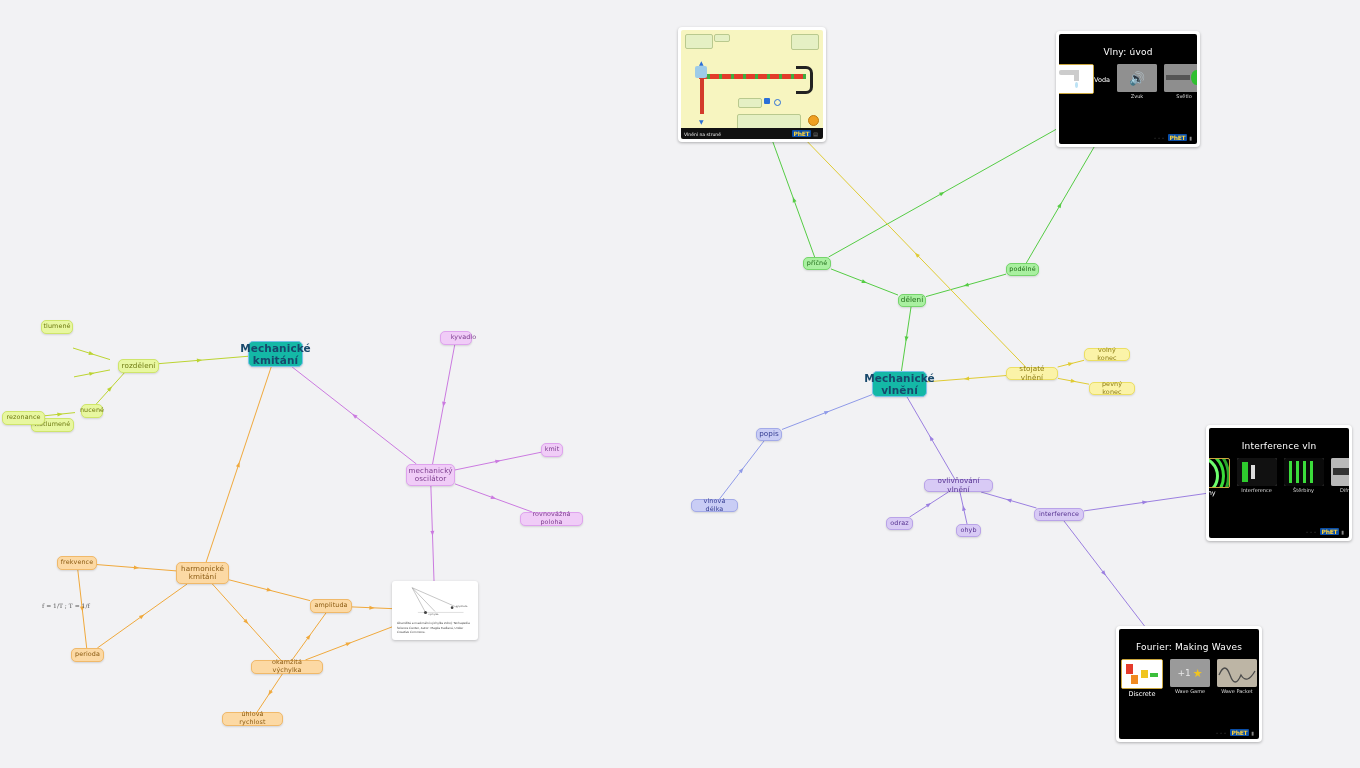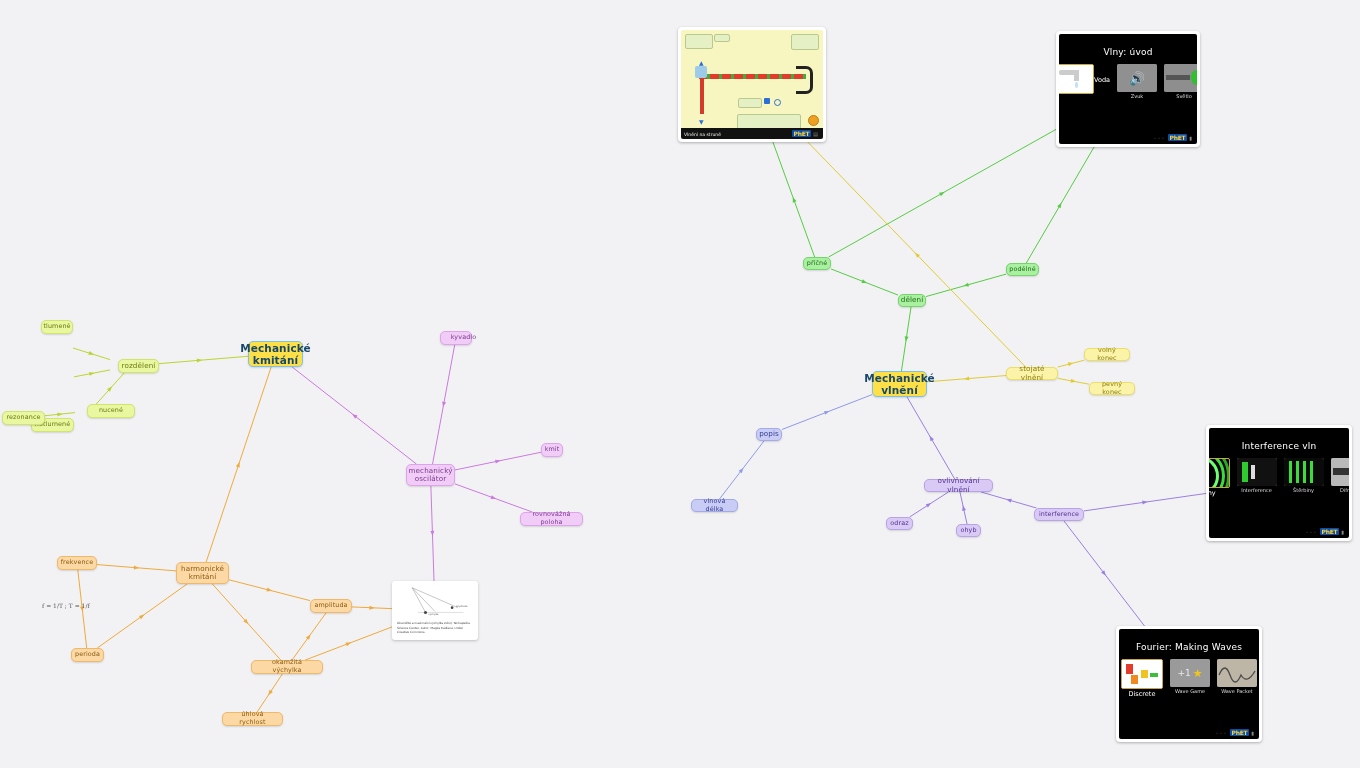--- a/index.html
+++ b/index.html
@@ -25,21 +25,21 @@
     letter-spacing:.1px;
     padding:2px 5px;
   }
   .node.root{
     font-size:10.5px;font-weight:bold;
   }
   .node.lvl1{font-size:7.2px;}
   .node.lvl2{font-size:6.4px;}
 
   
-  .c-blue   {background:#fde047;border-color:#79c2e8;color:#17486b;}
+  .c-blue   {background:#14b8a6;border-color:#79c2e8;color:#17486b;}
   .c-green  {background:#e8f7a0;border-color:#cfe56b;color:#6e7a12;}
   .c-green2 {background:#a9f0a0;border-color:#76d46c;color:#1f6b18;}
   .c-orange {background:#fcd9a4;border-color:#f0b96a;color:#8a5a11;}
   .c-purple {background:#f0ccf7;border-color:#dfa3ee;color:#7a3a8c;}
   .c-violet {background:#d8caf5;border-color:#b9a3e8;color:#54308f;}
   .c-lav    {background:#c9cdf5;border-color:#a3aae8;color:#343c91;}
   .c-yellow {background:#fbf3a8;border-color:#ecdf63;color:#8a7a12;}
 
   .formula{
     position:absolute;font-size:6px;color:#555;
@@ -168,21 +168,21 @@
       <line x1="1084" y1="510.92045454545456" x2="1206" y2="493.4522727272727" stroke="#9b7fe0" stroke-width="1"></line>
       <polygon points="-2.6,-2 2.6,0 -2.6,2" fill="#9b7fe0" transform="translate(1145,502.18636363636364) rotate(-8.148332000220174)"></polygon>
       <line x1="1063.985250737463" y1="521" x2="1144.5162241887906" y2="626" stroke="#9b7fe0" stroke-width="1"></line>
       <polygon points="-2.6,-2 2.6,0 -2.6,2" fill="#9b7fe0" transform="translate(1104.2507374631268,573.5) rotate(52.51317725990408)"></polygon>
     </svg>
 <div class="node c-blue root" style="left: 248px; top: 341px; width: 55px; height: 26px;">Mechanické
 kmitání</div>
     <div class="node c-green lvl1" style="left: 118px; top: 359px; width: 41px; height: 14px;">rozdělení</div>
     <div class="node c-green lvl2" style="left: 41px; top: 320px; width: 32px; height: 14px;">tlumené</div>
     <div class="node c-green lvl2" style="left: 31px; top: 374px; width: 43px; height: 14px; margin-top: 44px;">netlumené</div>
-    <div class="node c-green lvl2" style="left: 87px; top: 404px; width: 48px; height: 14px; text-align: right;">nucené</div>
+    <div class="node c-green lvl2" style="left: 81px; top: 404px; width: 22px; height: 14px; text-align: right;">nucené</div>
     <div class="node c-green lvl2" style="left: 2px; top: 411px; width: 43px; height: 14px;">rezonance</div>
     <div class="node c-orange lvl1" style="left: 176px; top: 562px; width: 53px; height: 22px;">harmonické
 kmitání</div>
     <div class="node c-orange lvl2" style="left: 57px; top: 556px; width: 40px; height: 14px;">frekvence</div>
     <div class="node c-orange lvl2" style="left: 71px; top: 648px; width: 33px; height: 14px;">perioda</div>
     <div class="node c-orange lvl2" style="left: 310px; top: 599px; width: 42px; height: 14px;">amplituda</div>
     <div class="node c-orange lvl2" style="left: 251px; top: 660px; width: 72px; height: 14px;">okamžitá výchylka</div>
     <div class="node c-orange lvl2" style="left: 222px; top: 712px; width: 61px; height: 14px;">úhlová rychlost</div>
     <div class="node c-purple lvl1" style="left: 406px; top: 464px; width: 49px; height: 22px;">mechanický
 oscilátor</div>

